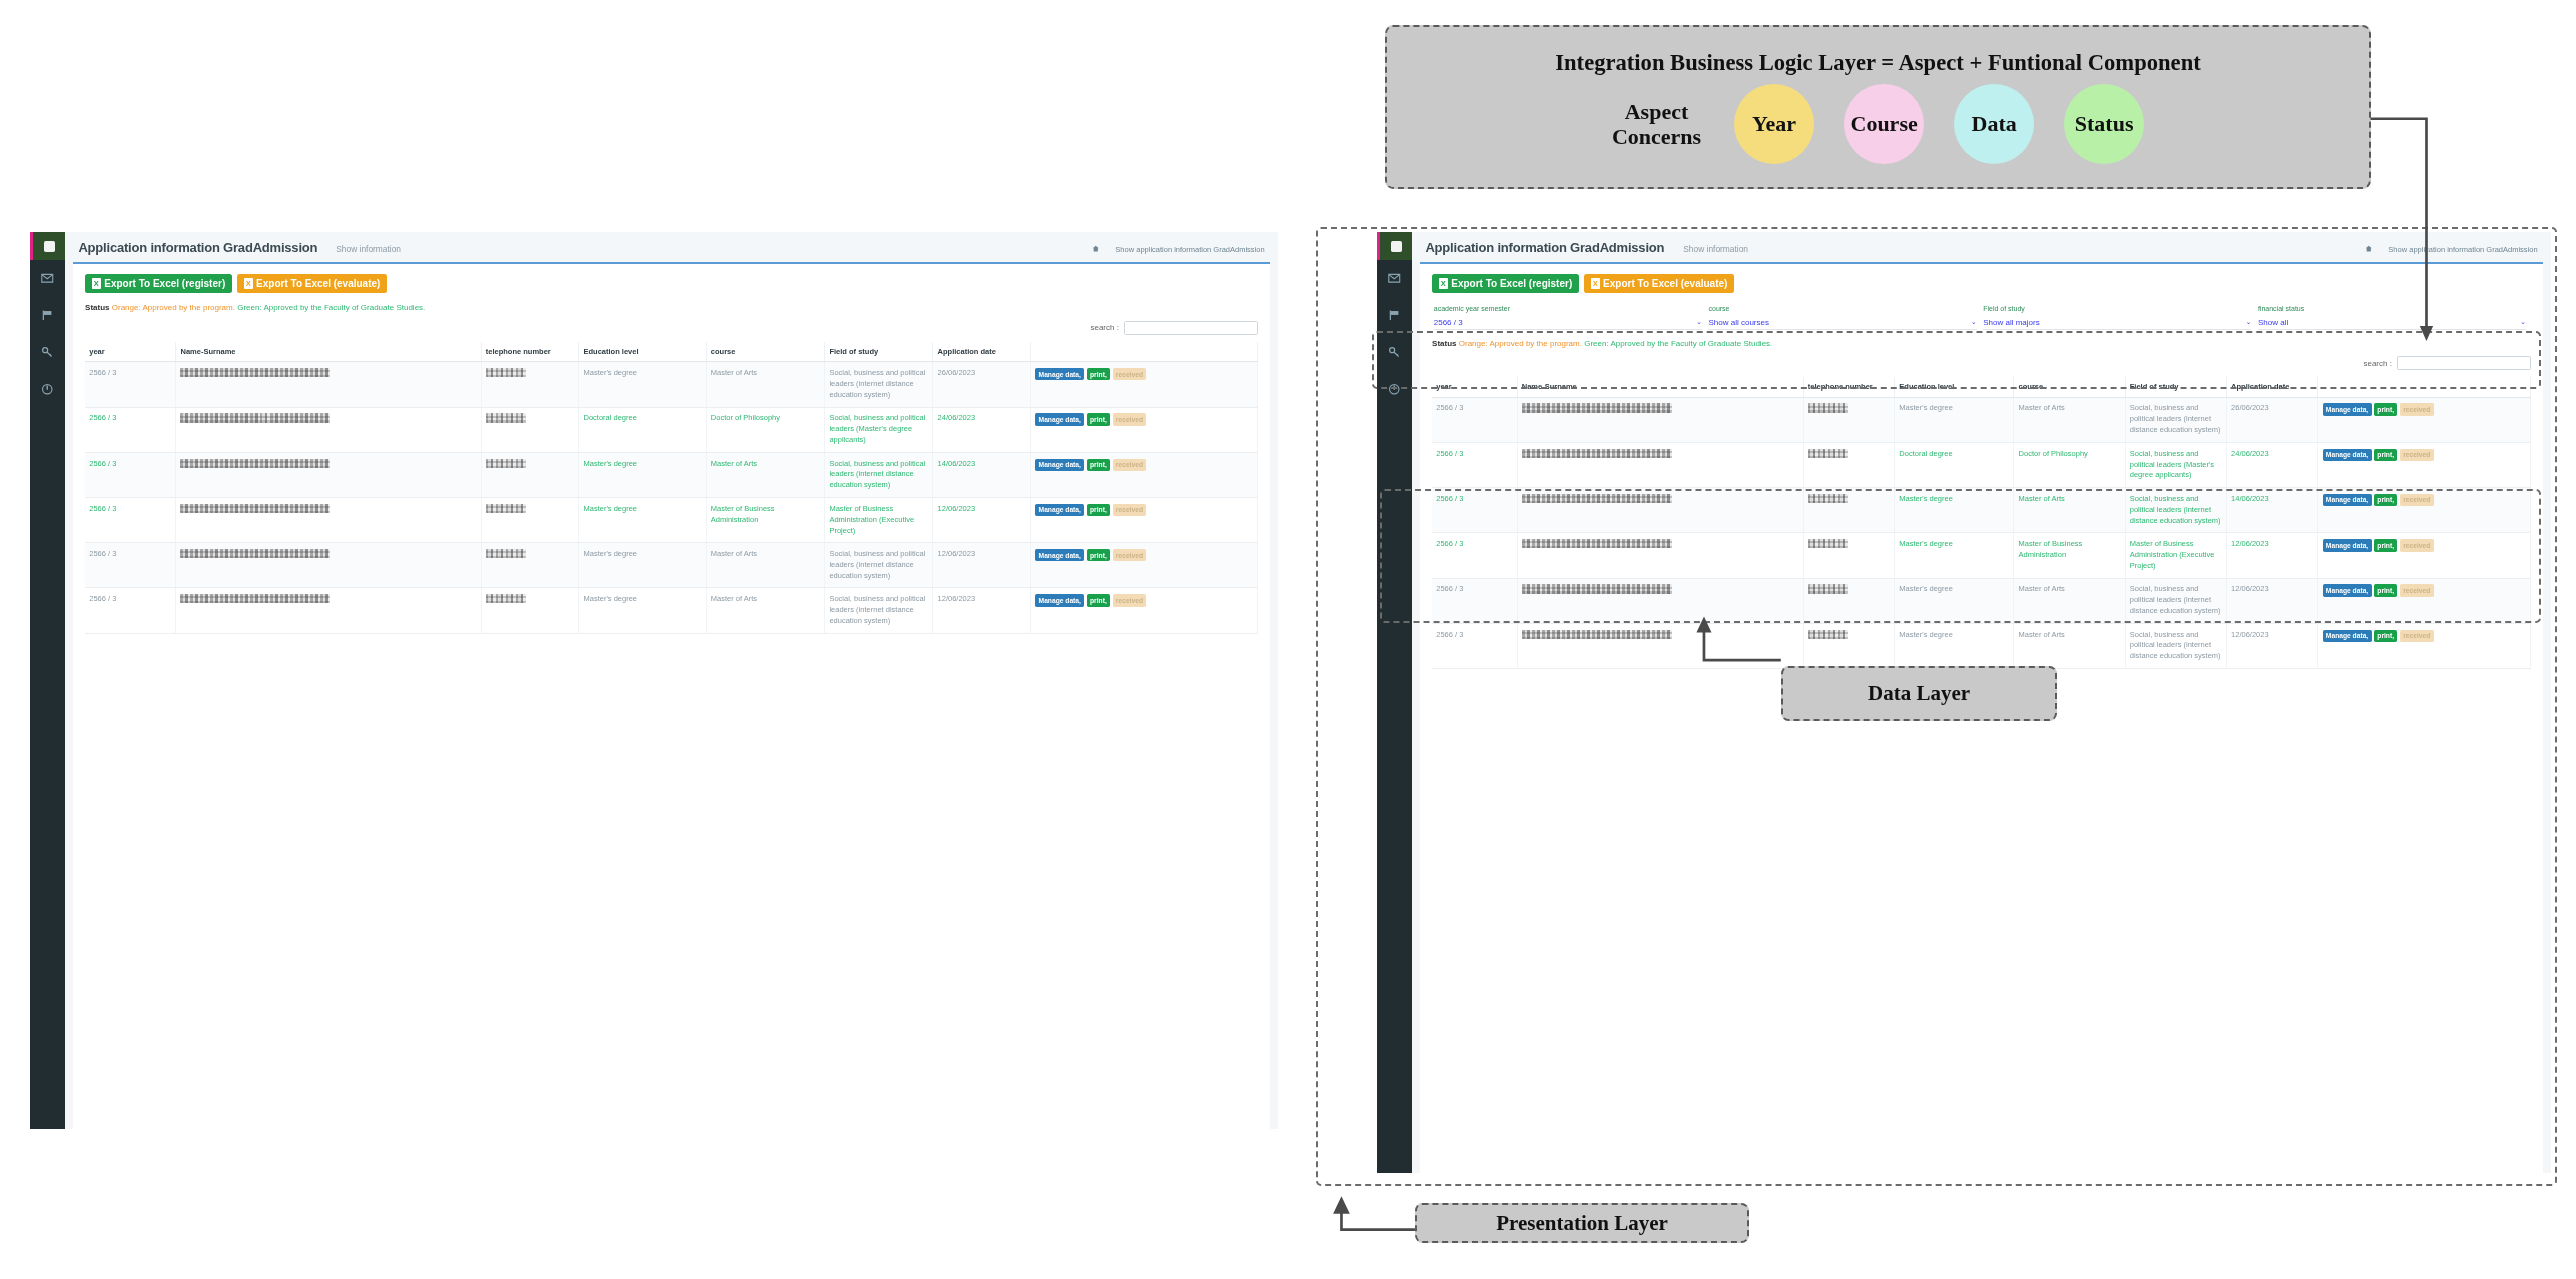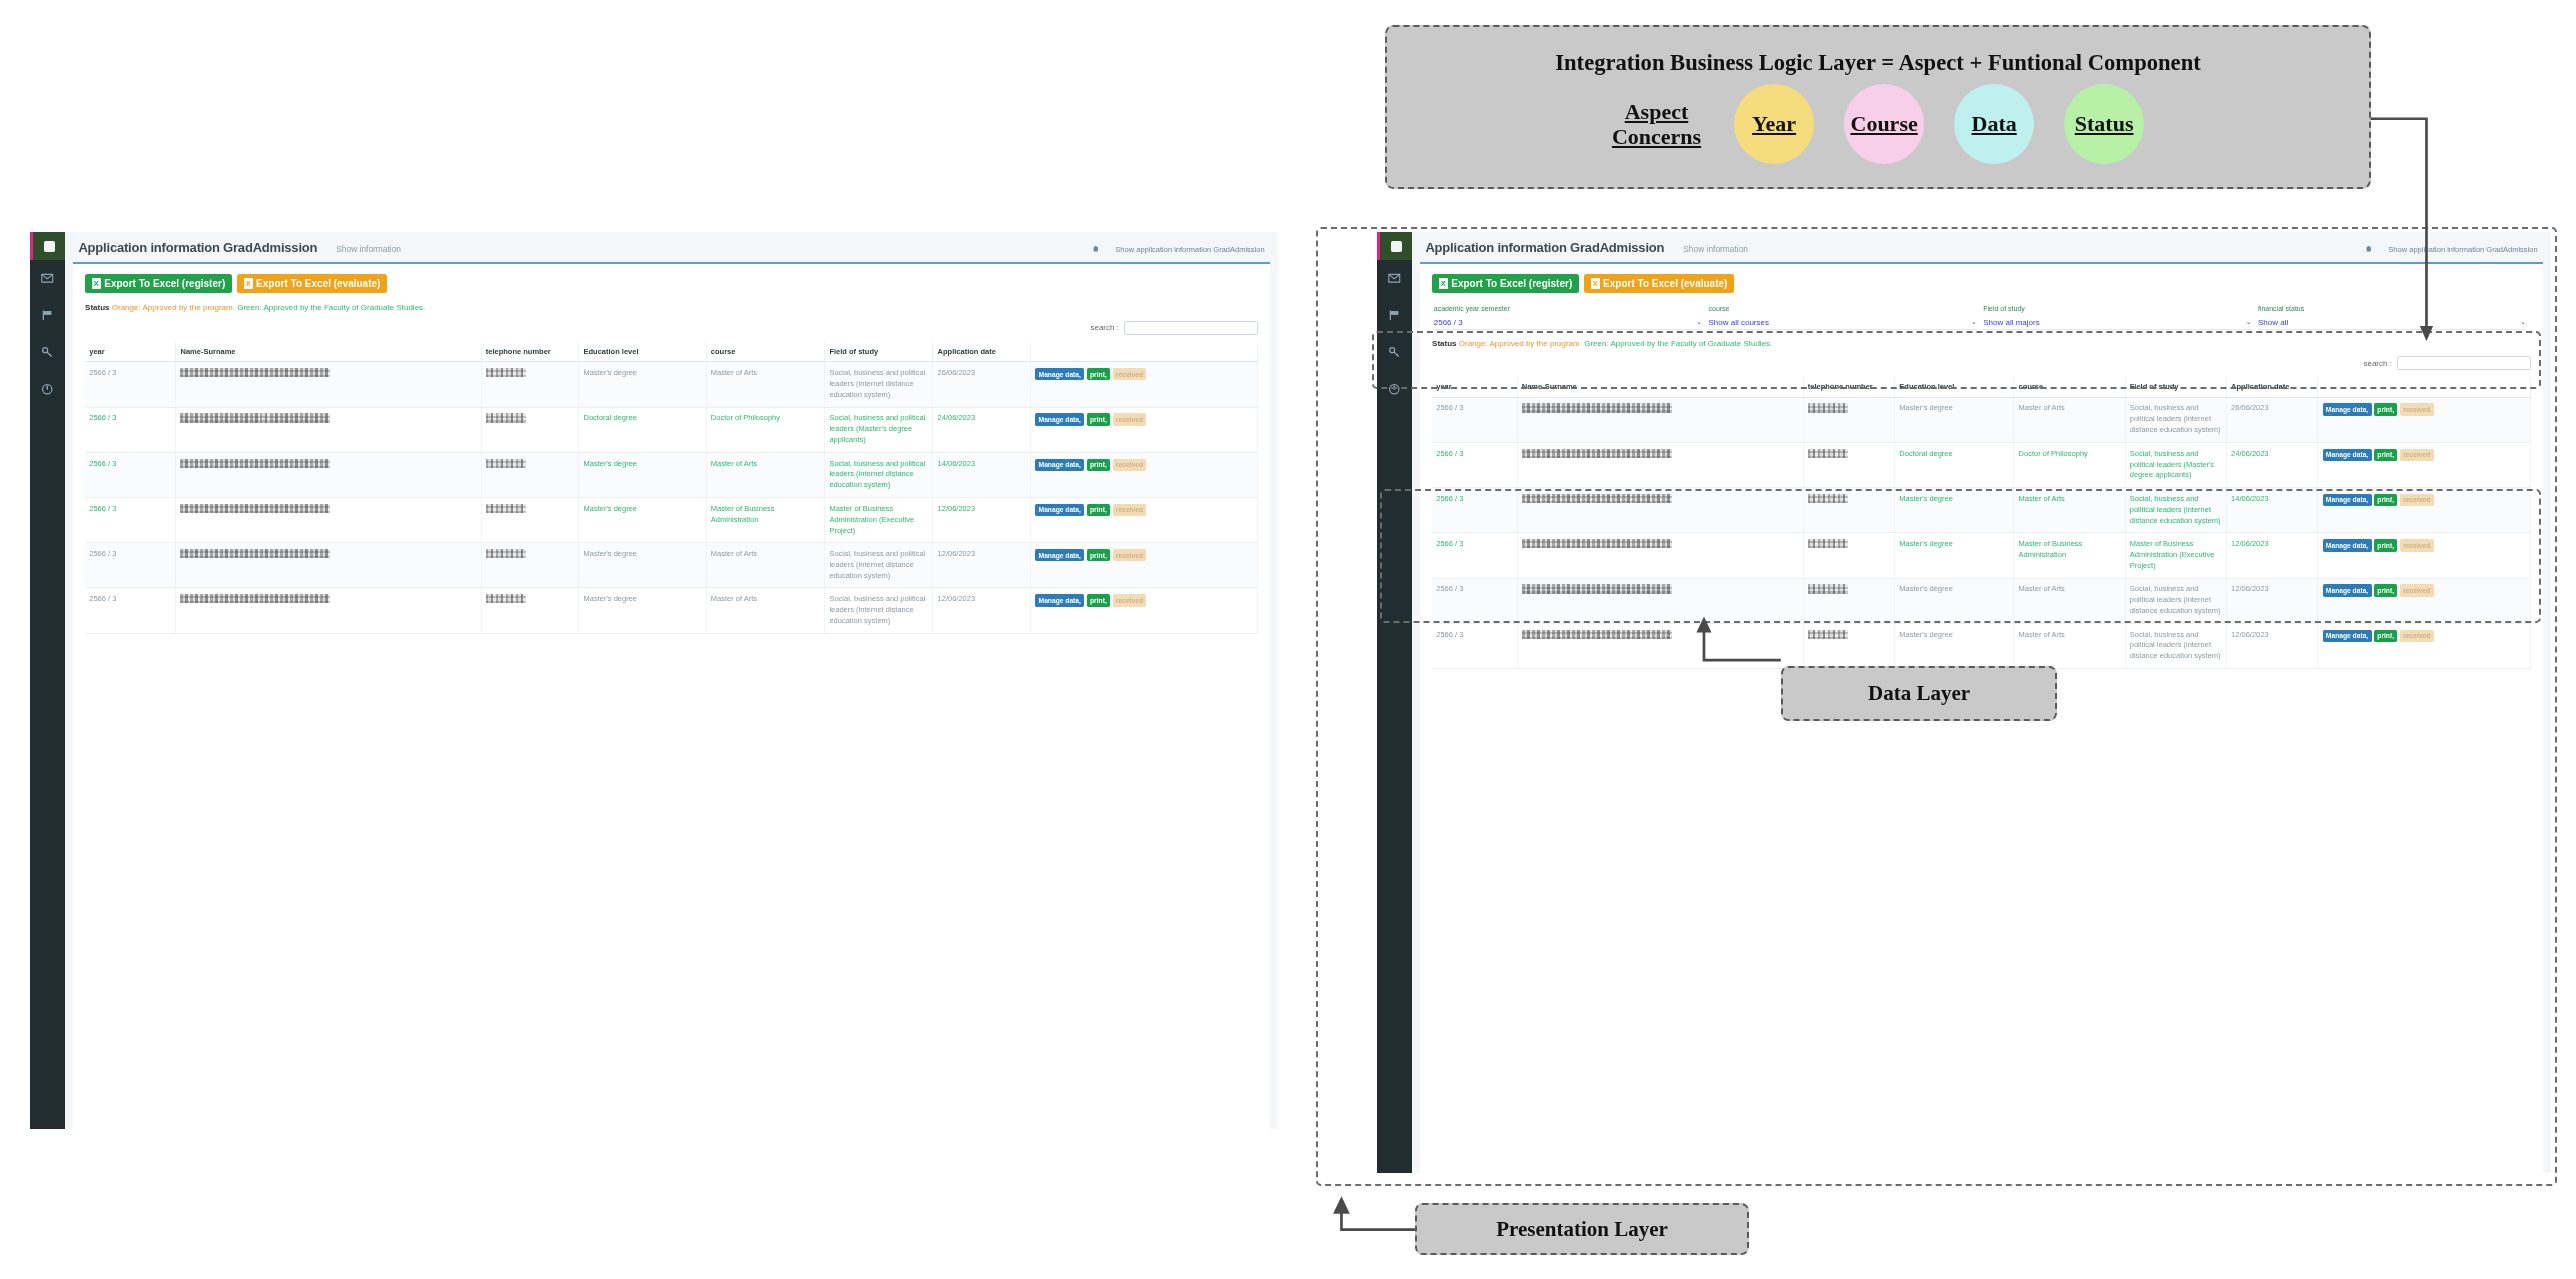--- a/index.html
+++ b/index.html
@@ -630,21 +630,21 @@
               </td>
             </tr>
           </tbody>
       </table>
     </div>
   </div>
 </div>
 
 <div class="callout" style="left:1385px;top:25px;width:986px;height:164px;flex-direction:column;gap:5px;padding:8.4px 20px;">
   <div class="callout-title">Integration Business Logic Layer = Aspect + Funtional Component</div>
-  <div style="display:flex;align-items:center;gap:33px;width:100%;justify-content:center;margin-top:3.3px;text-decoration:underline;">
+  <div style="display:flex;align-items:center;gap:33px;width:100%;justify-content:center;margin-top:3.3px;">
     <div style="font-family:'Liberation Serif',serif;font-weight:700;font-size:22px;line-height:1.15;text-align:center;color:#111;">
       <div>Aspect</div>
       <div>Concerns</div>
     </div>
     <div style="display:flex;gap:30px;" id="aspect-bubbles">
         <div class="bubble" style="background: rgb(245, 221, 126); width: 80px; height: 80px;">
           <span>Year</span>
         </div>
         <div class="bubble" style="background: rgb(248, 207, 232); width: 80px; height: 80px;">
           <span>Course</span>
@@ -662,21 +662,21 @@
 <div class="dashed-region" style="left:1316px;top:227px;width:1241px;height:959px;"></div>
 
 <div class="dashed-region" style="left:1372px;top:331px;width:1169px;height:58px;"></div>
 
 <div class="dashed-region" style="left:1380px;top:489px;width:1161px;height:134px;"></div>
 
 <div class="lbl-box" style="left:1781px;top:666px;width:276px;height:55px;">
   <span>Data Layer</span>
 </div>
 
-<div class="lbl-box" style="left:1415px;top:1203px;width:334px;height:52px;">
+<div class="lbl-box" style="left:1415px;top:1203px;width:334px;height:40px;">
   <span>Presentation Layer</span>
 </div>
 
 <svg class="conn" style="left:0;top:0;width:2576px;height:1280px;" viewBox="0 0 3084 1532" width="2576" height="1280">
   <polyline points="2838,142 2905,142 2905,392" fill="none" stroke="#4a4a4a" stroke-width="3.2"></polyline>
   <polygon points="2905,408 2897,390 2913,390" fill="#4a4a4a"></polygon>
 </svg>
 
 <svg class="conn" style="left:0;top:0;width:2576px;height:1280px;" viewBox="0 0 3084 1532" width="2576" height="1280">
   <polyline points="2132,790 2040,790 2040,756" fill="none" stroke="#4a4a4a" stroke-width="3.2"></polyline>

